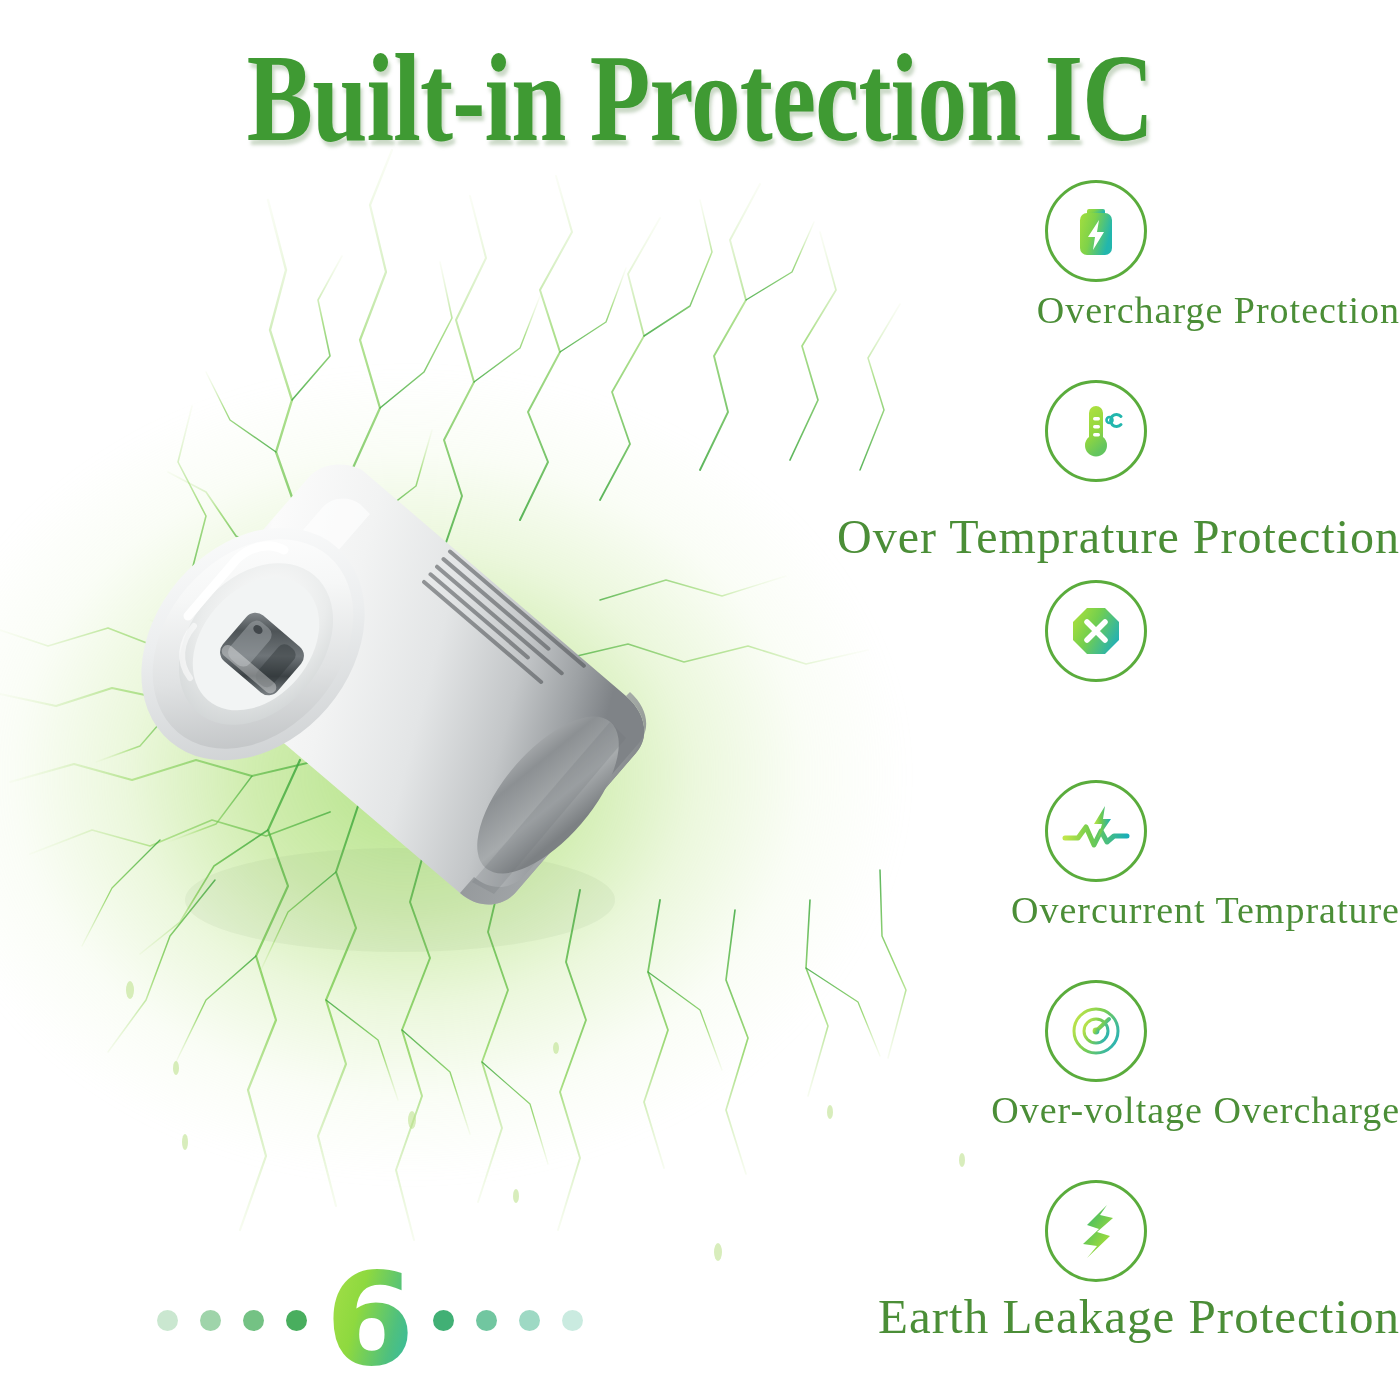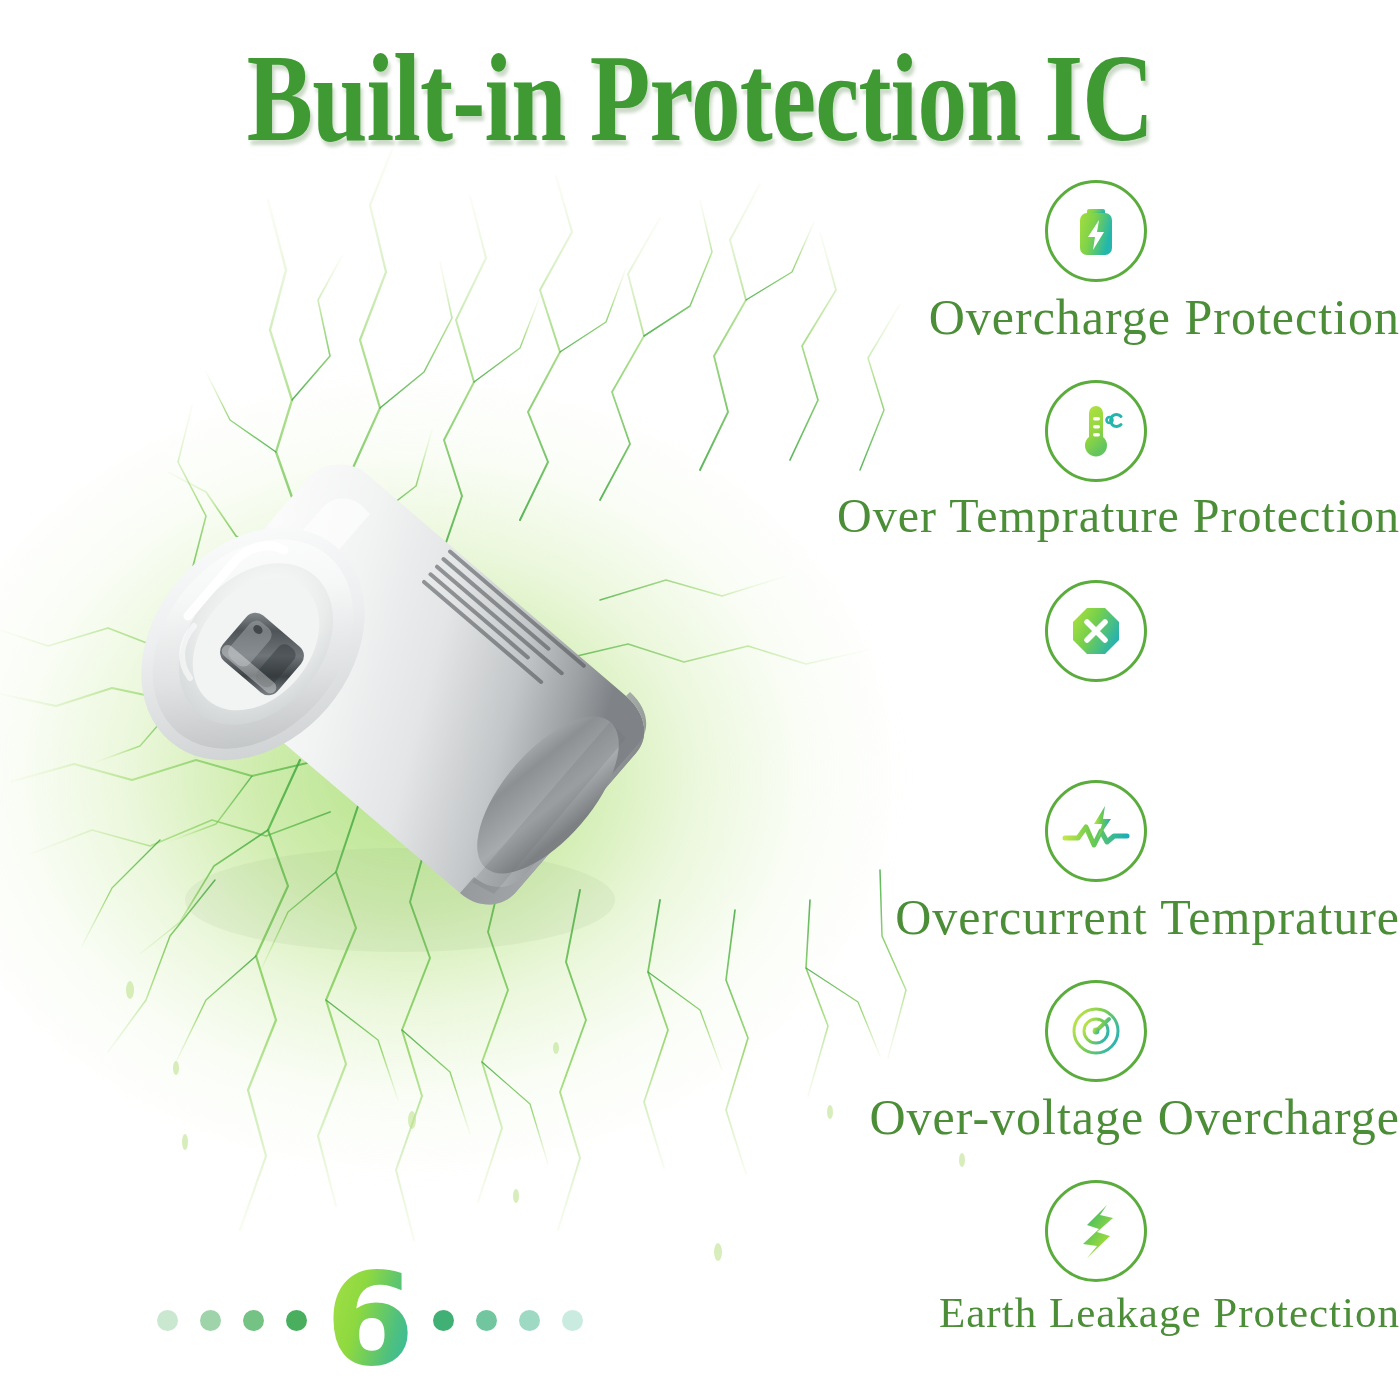--- a/index.html
+++ b/index.html
@@ -47,25 +47,25 @@
   .f-icon {
     position:absolute; left:425px; top:0; width:102px; height:102px;
     border:3px solid #5aac3c; border-radius:50%;
     display:flex; align-items:center; justify-content:center;
     background:transparent;
   }
   .f-label {
     position:absolute; right:0; top:108px; width:780px;
     text-align:right;
     font-family:"Liberation Serif", serif;
-    font-size:50px; color:#4b8e37; letter-spacing:1.0px;
+    font-size:38px; color:#4b8e37; letter-spacing:1.0px;
     white-space:nowrap;
   }
-  .feature:nth-child(2) .f-label { font-size:48px; }
-  .feature:nth-child(6) .f-label { font-size:43px; }
+  .feature:nth-child(2) .f-label { font-size:48px;margin-top:21px; }
+  .feature:nth-child(6) .f-label { font-size:49px; }
 
   
   #count-badge {
     position:absolute; z-index:6; left:150px; top:1255px;
     width:440px; height:130px;
     display:flex; align-items:center; justify-content:center;
   }
   #count-badge .dots { display:flex; align-items:center; gap:22px; }
   #count-badge .dot { width:21px; height:21px; border-radius:50%; background:#3faa55; }
   #count-badge .dots.left  .dot:nth-child(1){ opacity:.28 }

